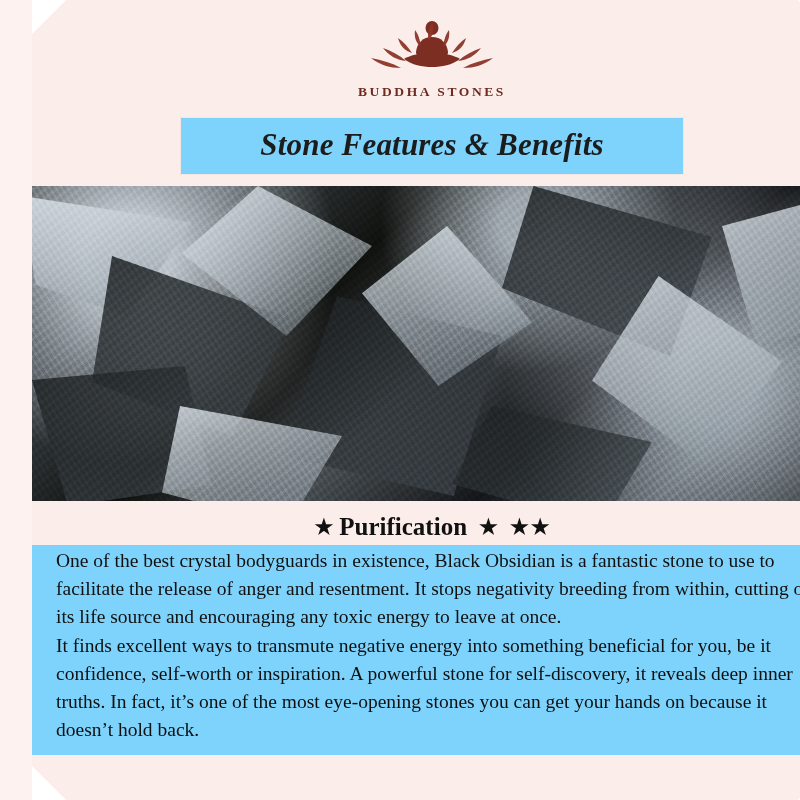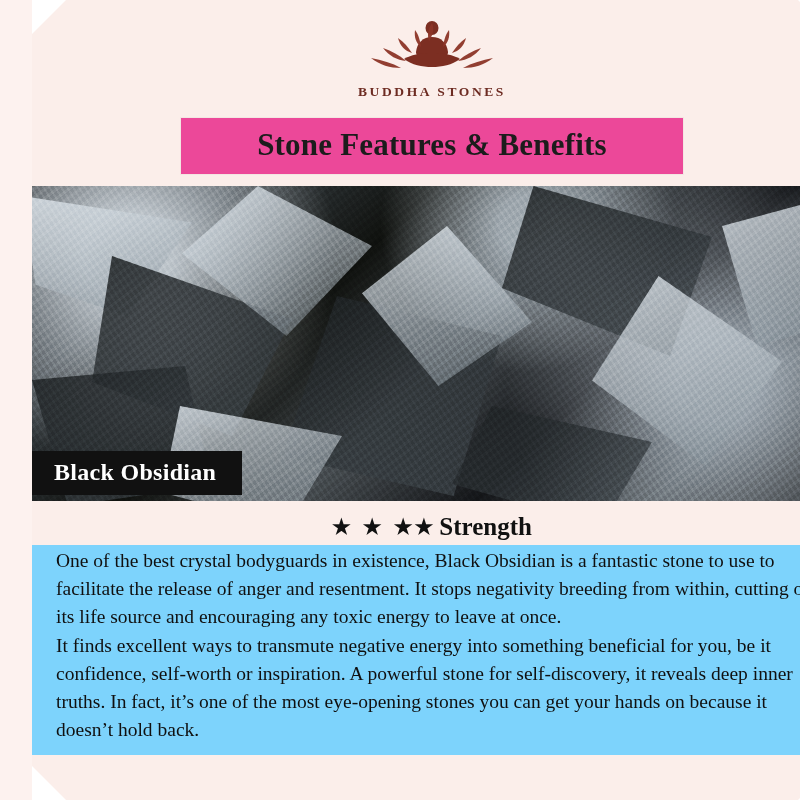--- a/index.html
+++ b/index.html
@@ -52,24 +52,25 @@
     color: #6d2b22;
     font-weight: 700;
     font-family: "Liberation Serif", serif;
   }
 
   
   .title-band {
     position: relative;
     margin: 0 auto;
     width: 502px;
-    background: #ec4899;
+    background: #7dd3fc;
     text-align: center;
     padding: 9px 0 11px;
     box-shadow: 0 0 0 1px rgba(0,0,0,0.03);
+    font-style: italic;
   }
   .title-band h1 {
     font-family: "Liberation Serif", serif;
     font-size: 31px;
     font-weight: 700;
     color: #1c1c1c;
     letter-spacing: 0.2px;
   }
 
   
@@ -209,36 +210,35 @@
       <div class="facet dark" style="left:250px;top:110px;width:220px;height:200px;clip-path:polygon(25% 0,100% 20%,78% 100%,0 80%);"></div>
       <div class="facet" style="left:330px;top:40px;width:170px;height:160px;clip-path:polygon(50% 0,100% 60%,45% 100%,0 42%);"></div>
       <div class="facet dark" style="left:470px;top:0px;width:210px;height:170px;clip-path:polygon(15% 0,100% 30%,80% 100%,0 60%);"></div>
       <div class="facet" style="left:560px;top:90px;width:190px;height:190px;clip-path:polygon(35% 0,100% 45%,60% 100%,0 55%);"></div>
       <div class="facet" style="left:690px;top:10px;width:140px;height:150px;clip-path:polygon(0 20%,80% 0,100% 80%,25% 100%);"></div>
       <div class="facet dark" style="left:0px;top:180px;width:180px;height:140px;clip-path:polygon(0 10%,85% 0,100% 85%,20% 100%);"></div>
       <div class="facet" style="left:130px;top:220px;width:180px;height:120px;clip-path:polygon(10% 0,100% 25%,70% 100%,0 72%);"></div>
       <div class="facet dark" style="left:420px;top:220px;width:200px;height:120px;clip-path:polygon(20% 0,100% 30%,75% 100%,0 65%);"></div>
     </div>
     <div class="hero-grain"></div>
-    <div class="stone-label">Black Obsidian</div>
   </div>
 
   <div class="benefits">
     <div class="benefit">
       <span class="star">★</span>
+      <span>Purification</span>
     </div>
     <div class="benefit">
       <span class="star">★</span>
     </div>
     <div class="benefit">
       <span class="star">★</span>
     </div>
     <div class="benefit" style="margin-left:0">
       <span class="star">★</span>
-      <span>Strength</span>
     </div>
   </div>
 
   <div class="body-text">
     <p>One of the best crystal bodyguards in existence, Black Obsidian is a fantastic stone to use to facilitate the release of anger and resentment. It stops negativity breeding from within, cutting off its life source and encouraging any toxic energy to leave at once.</p>
     <p>It finds excellent ways to transmute negative energy into something beneficial for you, be it confidence, self-worth or inspiration. A powerful stone for self-discovery, it reveals deep inner truths. In fact, it’s one of the most eye-opening stones you can get your hands on because it doesn’t hold back.</p>
   </div>
 
   <div class="footer-strip"></div>
 </div>

